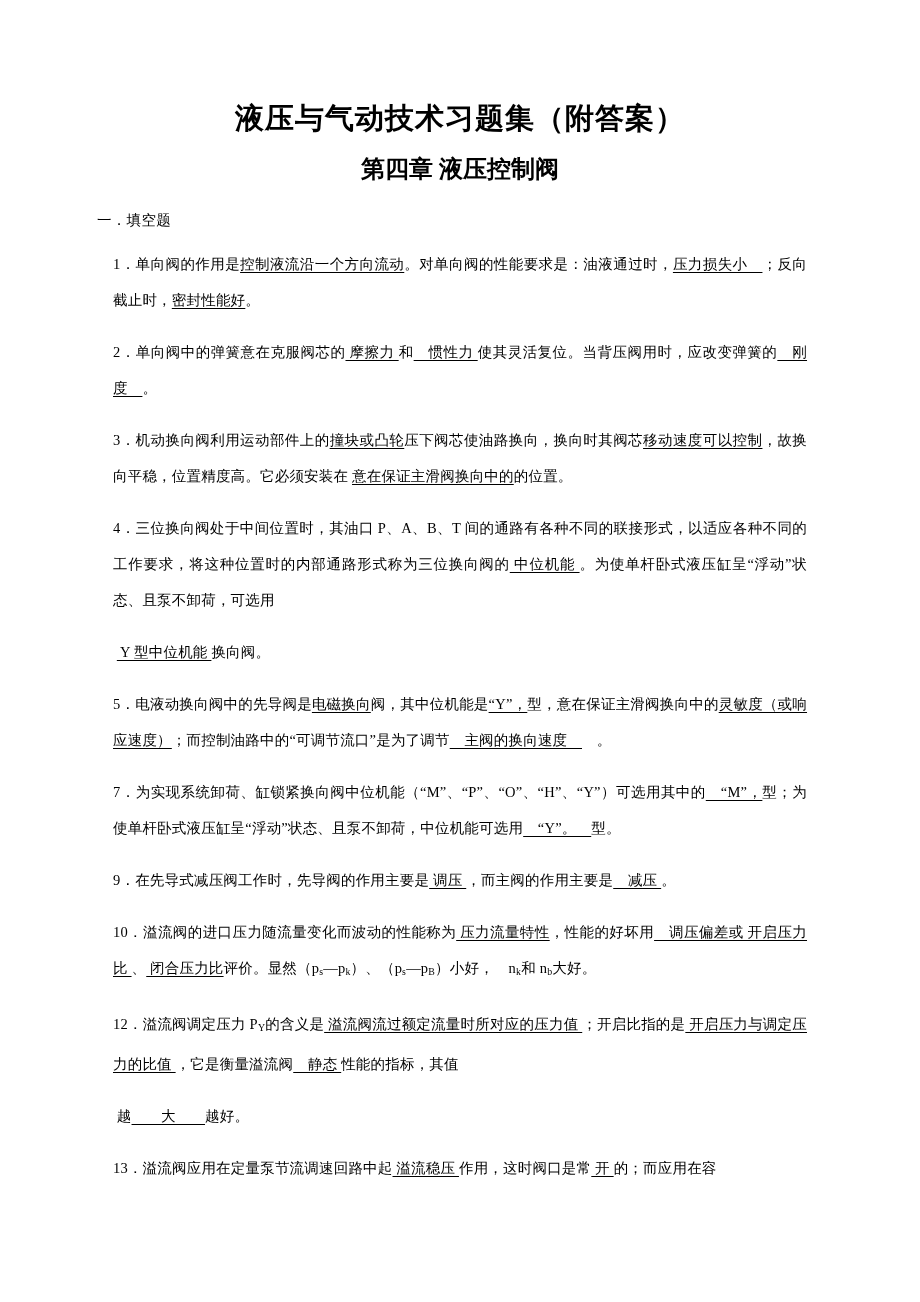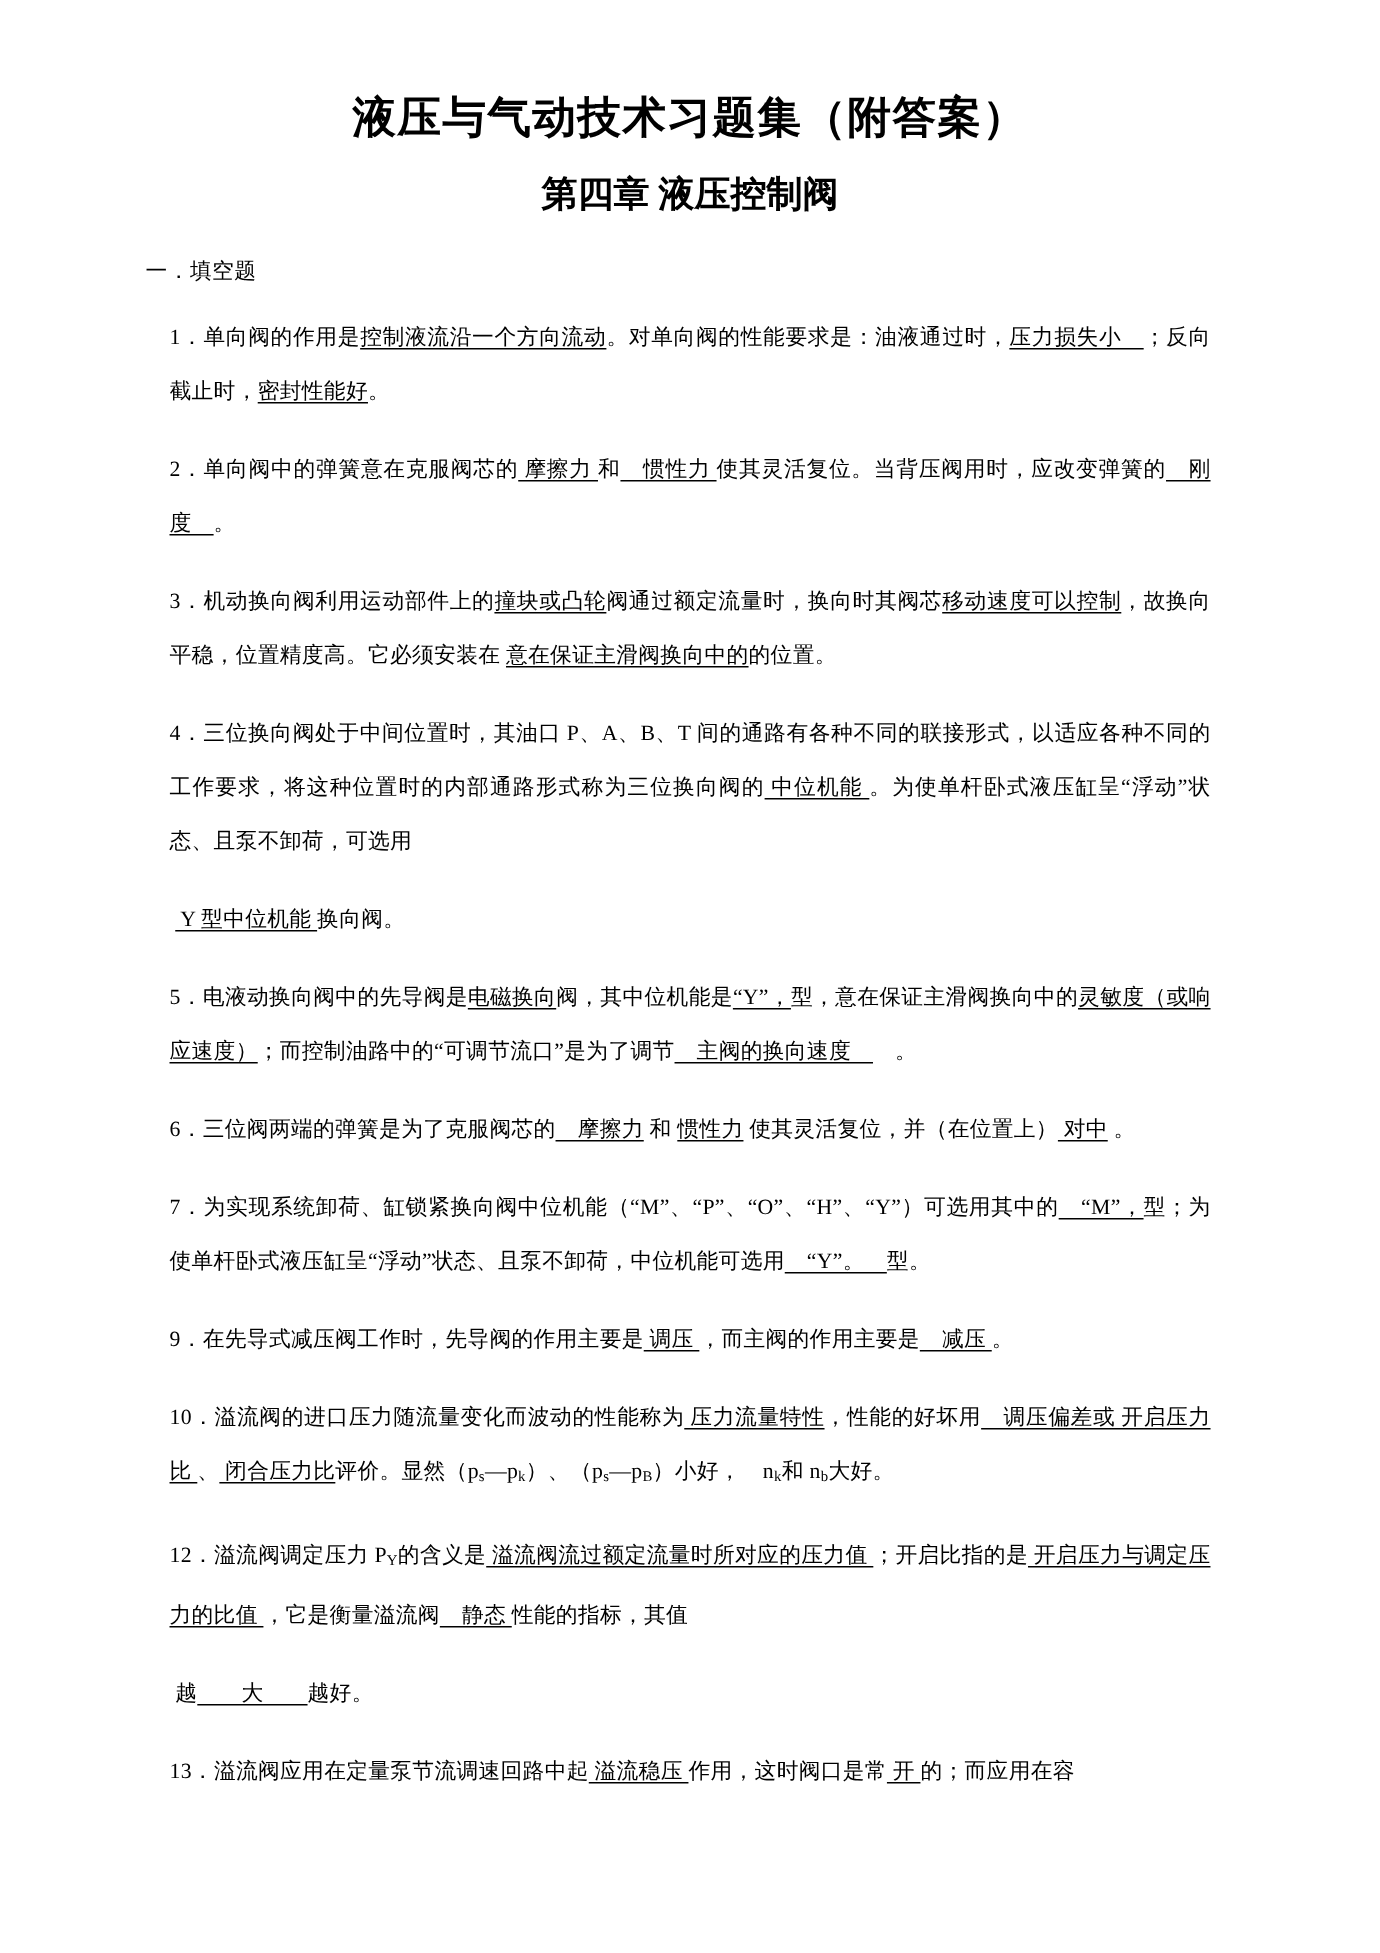--- a/index.html
+++ b/index.html
@@ -27,21 +27,21 @@
     left: 97px;
     top: 0;
     width: 726px;
   }
   .doc-title {
     text-align: center;
     font-size: 29px;
     font-weight: bold;
     letter-spacing: 1px;
     margin: 0;
-    padding-top: 61px;
+    padding-top: 100px;
     line-height: 1.25;
   }
   .doc-subtitle {
     text-align: center;
     font-size: 24px;
     font-weight: bold;
     margin: 0;
     padding-top: 18px;
     line-height: 1.3;
   }
@@ -83,25 +83,24 @@
 
     <h1 class="doc-title">液压与气动技术习题集（附答案）</h1>
 
     <h2 class="doc-subtitle">第四章  液压控制阀</h2>
 
     <div class="section-head">一．填空题</div>
 
     <div id="questions">
         <p class="q"><span>1．</span><span>单向阀的作用是</span><span class="ans">控制液流沿一个方向流动</span><span>。对单向阀的性能要求是：油液通过时，</span><span class="ans">压力损失小　</span><span>；反向截止时，</span><span class="ans">密封性能好</span><span>。</span></p>
         <p class="q"><span>2．</span><span>单向阀中的弹簧意在克服阀芯的</span><span class="ans"> 摩擦力 </span><span>和</span><span class="ans">　惯性力 </span><span>使其灵活复位。当背压阀用时，应改变弹簧的</span><span class="ans">　刚度　</span><span>。</span></p>
-        <p class="q"><span>3．</span><span>机动换向阀利用运动部件上的</span><span class="ans">撞块或凸轮</span><span>阀通过额定流量时，换向时其阀芯</span><span class="ans">移动速度可以控制</span><span>，故换向平稳，位置精度高。它必须安装在 </span><span class="ans">意在保证主滑阀换向中的</span><span>的位置。</span></p>
+        <p class="q"><span>3．</span><span>机动换向阀利用运动部件上的</span><span class="ans">撞块或凸轮</span><span>压下阀芯使油路换向，换向时其阀芯</span><span class="ans">移动速度可以控制</span><span>，故换向平稳，位置精度高。它必须安装在 </span><span class="ans">意在保证主滑阀换向中的</span><span>的位置。</span></p>
         <p class="q"><span>4．</span><span>三位换向阀处于中间位置时，其油口 P、A、B、T 间的通路有各种不同的联接形式，以适应各种不同的工作要求，将这种位置时的内部通路形式称为三位换向阀的</span><span class="ans"> 中位机能 </span><span>。为使单杆卧式液压缸呈“浮动”状态、且泵不卸荷，可选用</span></p>
         <p class="q"><span class="nb"> </span><span class="ans"> Y 型中位机能 </span><span>换向阀。</span></p>
         <p class="q"><span>5．</span><span>电液动换向阀中的先导阀是</span><span class="ans">电磁换向</span><span>阀，其中位机能是</span><span class="ans">“Y”，</span><span>型，意在保证主滑阀换向中的</span><span class="ans">灵敏度（或响应速度）</span><span>；而控制油路中的“可调节流口”是为了调节</span><span class="ans">　主阀的换向速度　</span><span>　。</span></p>
-        <p class="q"><span>6．</span><span>三位阀两端的弹簧是为了克服阀芯的</span><span class="ans">　摩擦力</span><span> 和 </span><span class="ans">惯性力</span><span> 使其灵活复位，并（在位置上）</span><span class="ans"> 对中</span><span> 。</span></p>
         <p class="q"><span>7．</span><span>为实现系统卸荷、缸锁紧换向阀中位机能（“M”、“P”、“O”、“H”、“Y”）可选用其中的</span><span class="ans">　“M”，</span><span>型；为使单杆卧式液压缸呈“浮动”状态、且泵不卸荷，中位机能可选用</span><span class="ans">　“Y”。　</span><span>型。</span></p>
         <p class="q"><span>9．</span><span>在先导式减压阀工作时，先导阀的作用主要是</span><span class="ans"> 调压 </span><span>，而主阀的作用主要是</span><span class="ans">　减压 </span><span>。</span></p>
         <p class="q"><span>10．</span><span>溢流阀的进口压力随流量变化而波动的性能称为</span><span class="ans"> 压力流量特性</span><span>，性能的好坏用</span><span class="ans">　调压偏差或 开启压力比 </span><span>、</span><span class="ans"> 闭合压力比</span><span>评价。显然（</span><span class="it">p<sub>s</sub></span><span>—</span><span class="it">p<sub>k</sub></span><span>）、（</span><span class="it">p<sub>s</sub></span><span>—</span><span class="it">p<sub>B</sub></span><span>）小好，　</span><span class="it">n<sub>k</sub></span><span>和 </span><span class="it">n<sub>b</sub></span><span>大好。</span></p>
         <p class="q"><span>12．</span><span>溢流阀调定压力 P</span><sub>Y</sub><span>的含义是</span><span class="ans"> 溢流阀流过额定流量时所对应的压力值 </span><span>；开启比指的是</span><span class="ans"> 开启压力与调定压力的比值 </span><span>，它是衡量溢流阀</span><span class="ans">　静态 </span><span>性能的指标，其值</span></p>
         <p class="q"><span class="nb"> </span><span>越</span><span class="ans">　　大　　</span><span>越好。</span></p>
         <p class="q"><span>13．</span><span>溢流阀应用在定量泵节流调速回路中起</span><span class="ans"> 溢流稳压 </span><span>作用，这时阀口是常</span><span class="ans"> 开 </span><span>的；而应用在容</span></p>
       </div>
 
   </div>
 </div>

